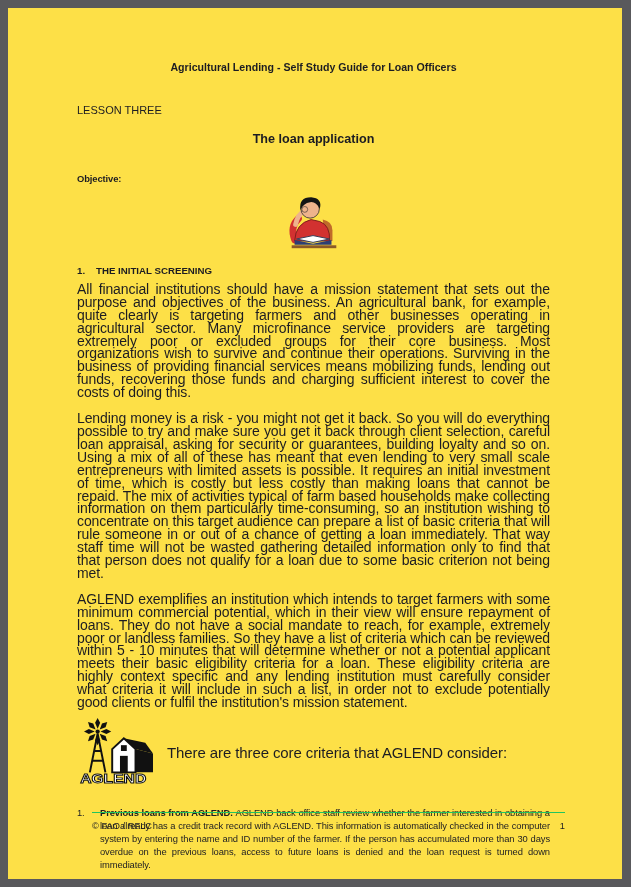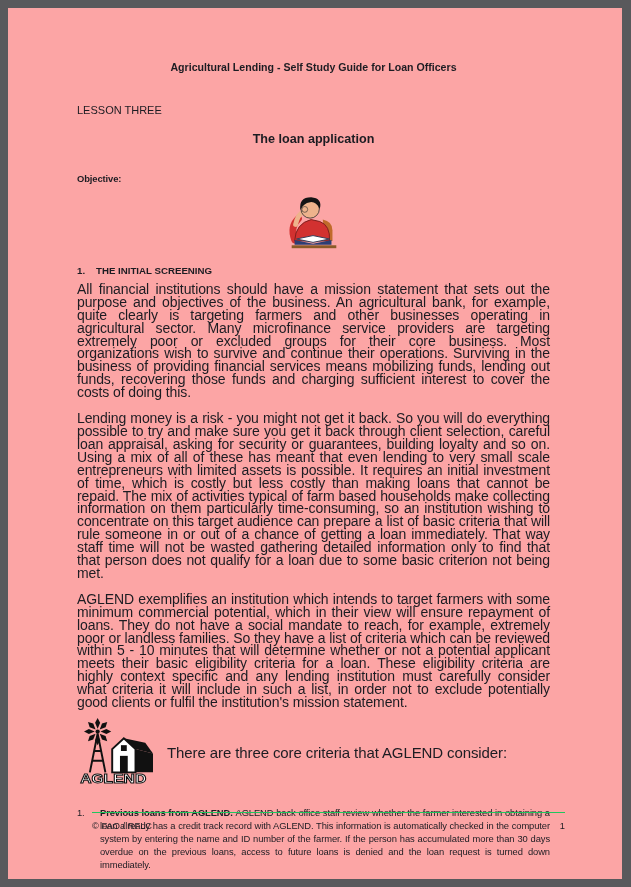--- a/index.html
+++ b/index.html
@@ -6,21 +6,21 @@
   body{
     width:631px;height:887px;
     background:#59595c;
     font-family:"Liberation Sans", sans-serif;
     color:#1c1c22;
     position:relative;
   }
   .page{
     position:absolute;left:8px;top:8px;
     width:614px;height:871px;
-    background:#fca5a5;
+    background:#fde047;
     overflow:hidden;
     box-sizing:border-box;
   }
   .content{
     position:absolute;left:69px;top:0;
     width:473px;
   }
   .header-title{
     margin-top:52px;
     text-align:center;

